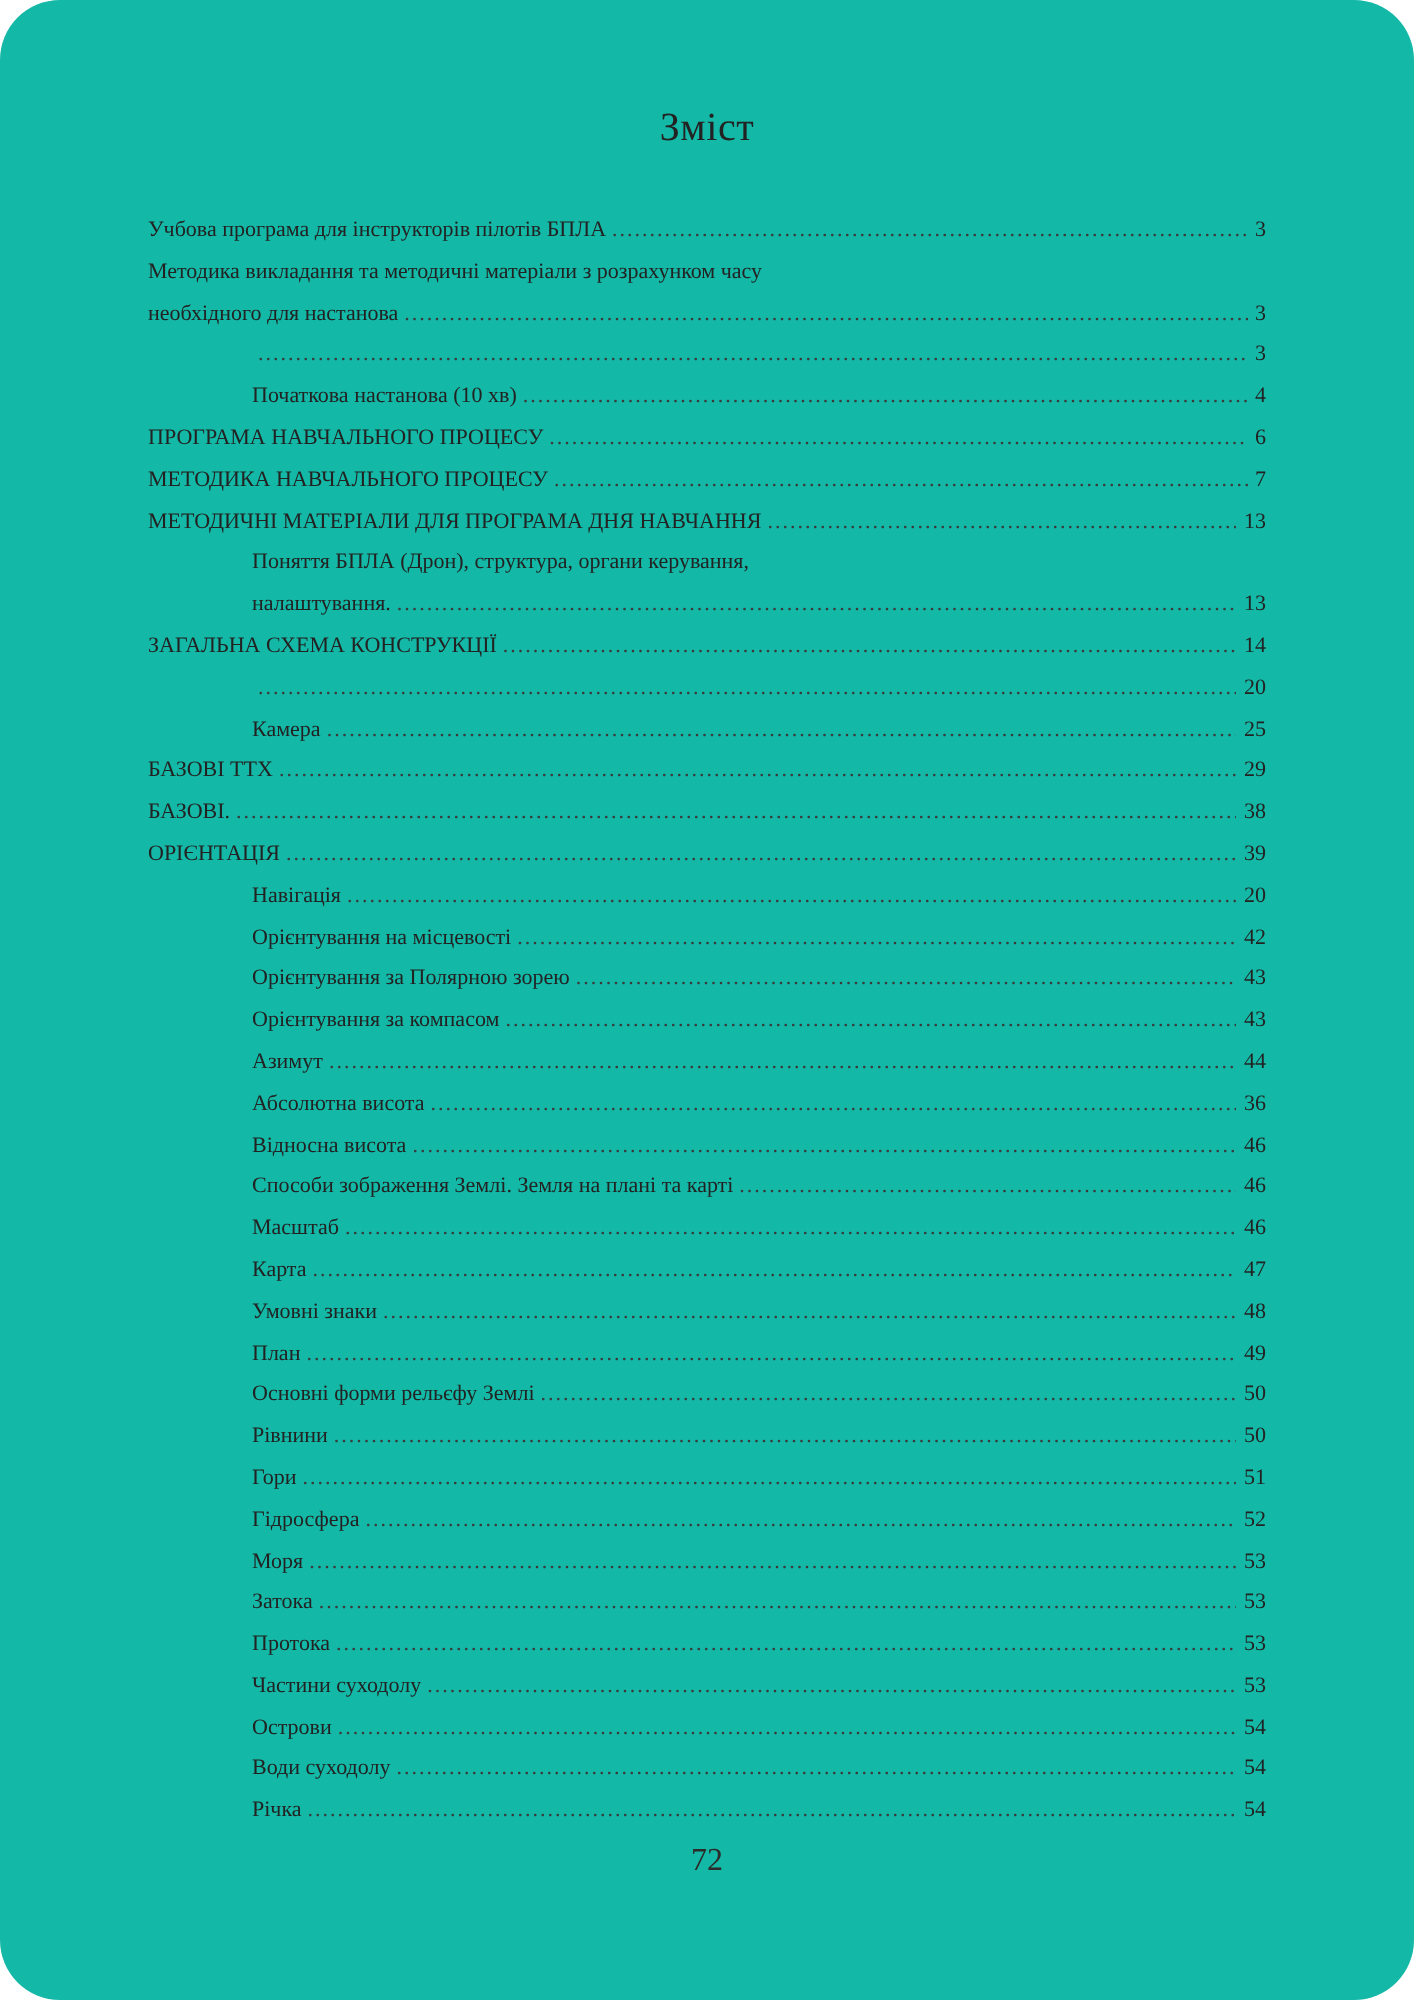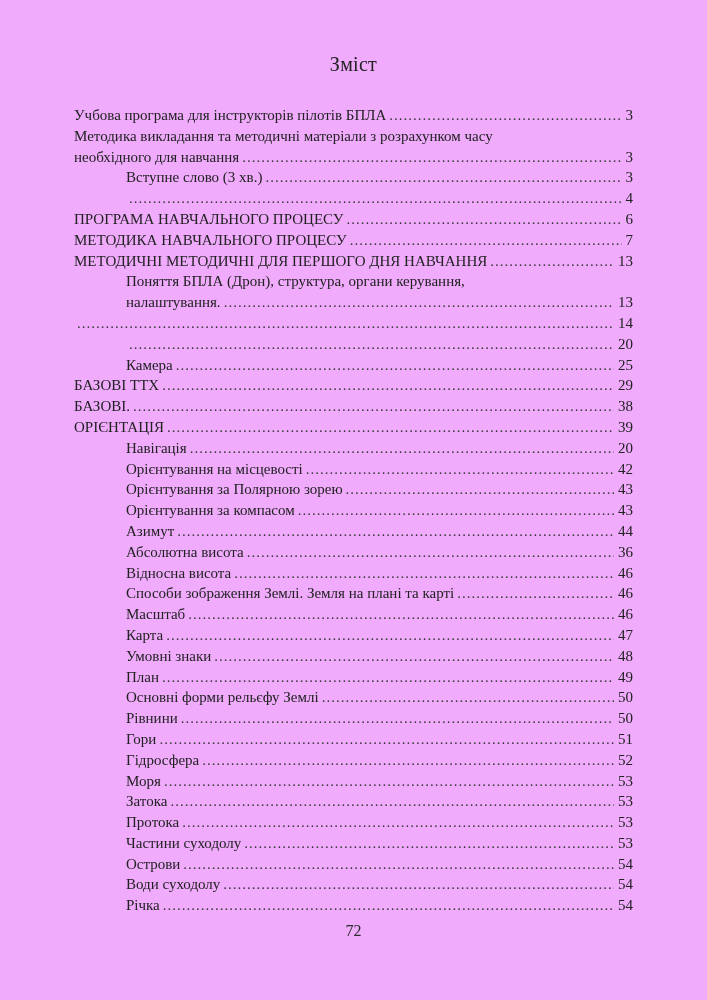--- a/index.html
+++ b/index.html
@@ -11,36 +11,37 @@
     height: 1000px;
     background: #ffffff;
     font-family: "Liberation Serif", serif;
     color: #222222;
     position: relative;
     overflow: hidden;
   }
   .page {
     position: absolute;
     inset: 0;
-    background: #f0abfc;
+    background: #14b8a6;
+    border-radius: 30px;
   }
   .toc-title {
     text-align: center;
     font-size: 20px;
     line-height: 26px;
     padding-top: 51px;
     letter-spacing: 0.3px;
   }
   .toc-list {
     margin: 28px 74px 0 74px;
   }
   .toc-row {
     display: flex;
     align-items: baseline;
-    font-size: 15px;
+    font-size: 11px;
     line-height: 20.8px;
     white-space: nowrap;
   }
   .toc-row.level-1 {
     padding-left: 52px;
   }
   .toc-label {
     flex: 0 0 auto;
   }
   .dots {
@@ -74,57 +75,58 @@
   <div class="toc-list">
       <div class="toc-row level-0">
         <span class="toc-label">Учбова програма для інструкторів пілотів БПЛА</span>
         <span class="dots">....................................................................................................................................................................................................................................................................</span>
         <span class="page-num">3</span>
       </div>
       <div class="toc-row level-0 no-page">
         <span class="toc-label">Методика викладання та методичні матеріали з розрахунком часу</span>
       </div>
       <div class="toc-row level-0">
-        <span class="toc-label">необхідного для навчання</span>
+        <span class="toc-label">необхідного для настанова</span>
         <span class="dots">....................................................................................................................................................................................................................................................................</span>
         <span class="page-num">3</span>
       </div>
       <div class="toc-row level-1">
-        <span class="toc-label">Вступне слово (3 хв.)</span>
         <span class="dots">....................................................................................................................................................................................................................................................................</span>
         <span class="page-num">3</span>
       </div>
       <div class="toc-row level-1">
+        <span class="toc-label">Початкова настанова (10 хв)</span>
         <span class="dots">....................................................................................................................................................................................................................................................................</span>
         <span class="page-num">4</span>
       </div>
       <div class="toc-row level-0">
         <span class="toc-label">ПРОГРАМА НАВЧАЛЬНОГО ПРОЦЕСУ</span>
         <span class="dots">....................................................................................................................................................................................................................................................................</span>
         <span class="page-num">6</span>
       </div>
       <div class="toc-row level-0">
         <span class="toc-label">МЕТОДИКА НАВЧАЛЬНОГО ПРОЦЕСУ</span>
         <span class="dots">....................................................................................................................................................................................................................................................................</span>
         <span class="page-num">7</span>
       </div>
       <div class="toc-row level-0">
-        <span class="toc-label">МЕТОДИЧНІ МЕТОДИЧНІ ДЛЯ ПЕРШОГО ДНЯ НАВЧАННЯ</span>
+        <span class="toc-label">МЕТОДИЧНІ МАТЕРІАЛИ ДЛЯ ПРОГРАМА ДНЯ НАВЧАННЯ</span>
         <span class="dots">....................................................................................................................................................................................................................................................................</span>
         <span class="page-num">13</span>
       </div>
       <div class="toc-row level-1 no-page">
         <span class="toc-label">Поняття БПЛА (Дрон), структура, органи керування,</span>
       </div>
       <div class="toc-row level-1">
         <span class="toc-label">налаштування.</span>
         <span class="dots">....................................................................................................................................................................................................................................................................</span>
         <span class="page-num">13</span>
       </div>
       <div class="toc-row level-0">
+        <span class="toc-label">ЗАГАЛЬНА СХЕМА КОНСТРУКЦІЇ</span>
         <span class="dots">....................................................................................................................................................................................................................................................................</span>
         <span class="page-num">14</span>
       </div>
       <div class="toc-row level-1">
         <span class="dots">....................................................................................................................................................................................................................................................................</span>
         <span class="page-num">20</span>
       </div>
       <div class="toc-row level-1">
         <span class="toc-label">Камера</span>
         <span class="dots">....................................................................................................................................................................................................................................................................</span>

